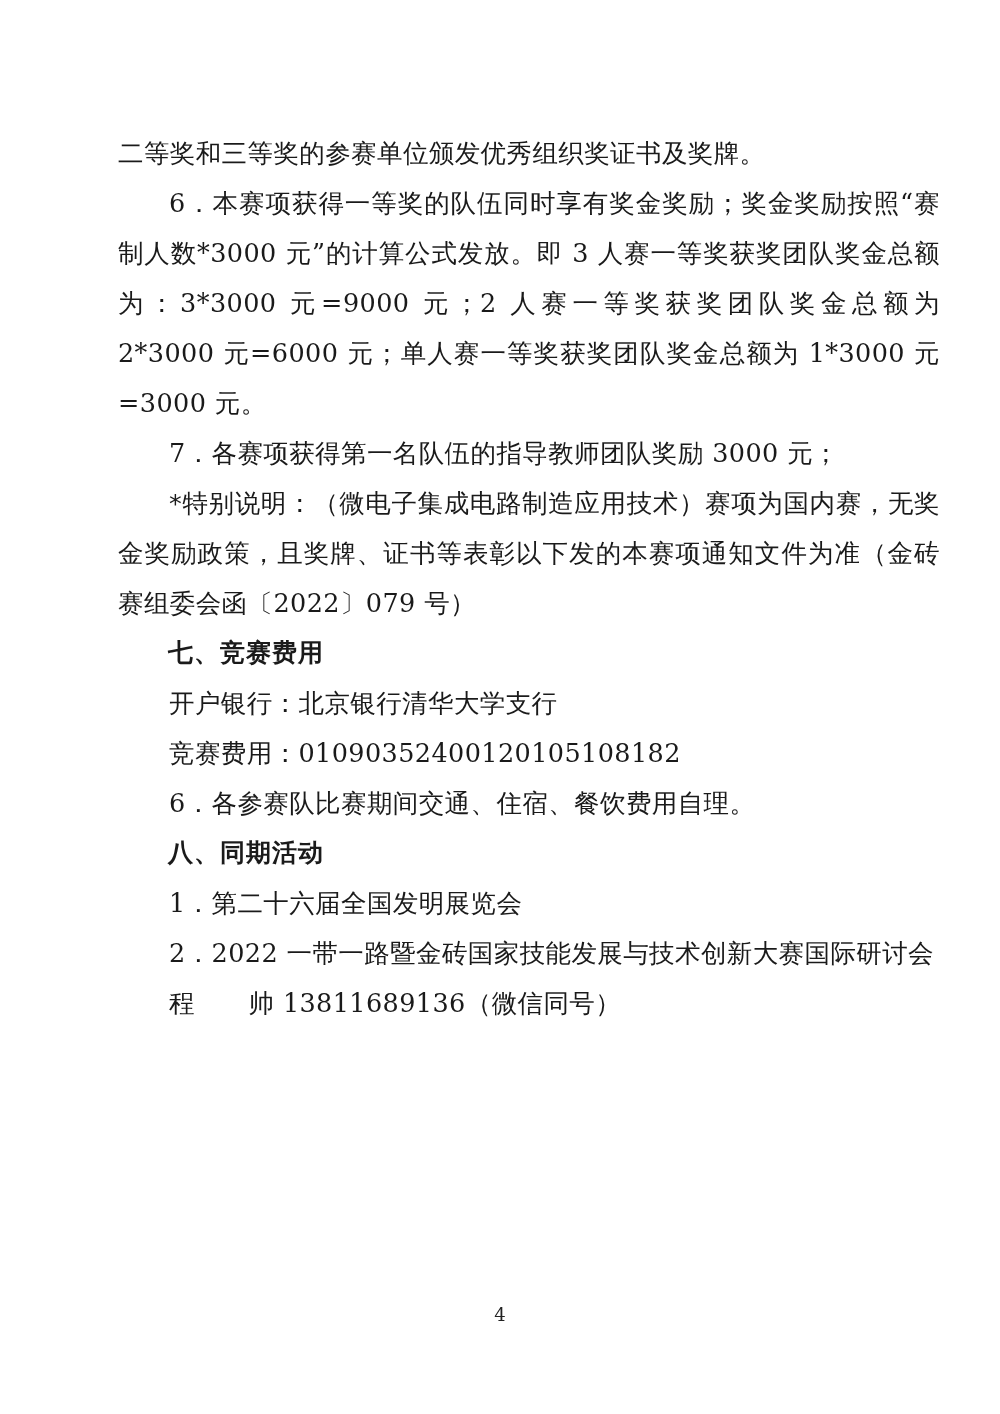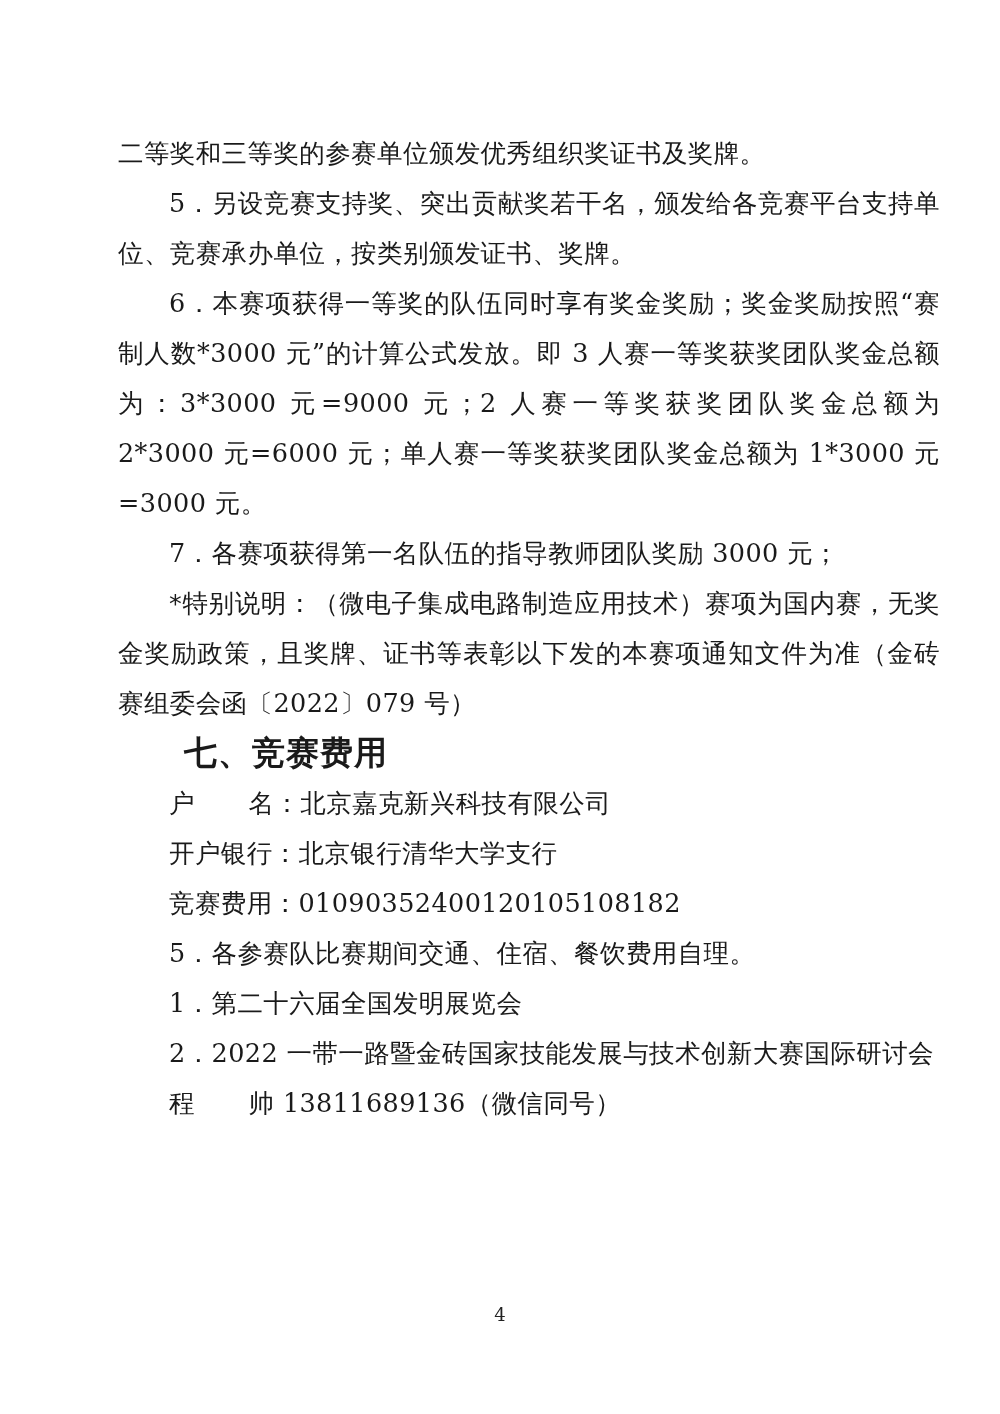--- a/index.html
+++ b/index.html
@@ -36,21 +36,21 @@
   .para {
     text-indent: 2em;
   }
   .para-cont {
     text-indent: 0;
   }
   .heading {
     text-indent: 2em;
     font-weight: bold;
     font-family: "DejaVu Sans", "Liberation Sans", sans-serif;
-    font-size: 33px;
+    font-size: 25px;
     letter-spacing: 1px;
   }
   .bold-inline {
     font-weight: normal;
     font-family: "DejaVu Sans", "Liberation Sans", sans-serif;
   }
   .acct-line {
     text-indent: 2em;
   }
   .acct-gap {
@@ -69,39 +69,38 @@
   }
 </style>
 </head>
 <body>
 
 <div class="page">
   <div class="doc-body">
 
     <p class="para-cont">二等奖和三等奖的参赛单位颁发优秀组织奖证书及奖牌。</p>
 
-    <p class="para">5．另设竞赛支持奖、突出贡献奖若干名，颁发给各竞赛平台支持单位、竞赛承办单位，按类别颁发证书、奖牌。</p>
 
     <p class="para">6．本赛项获得一等奖的队伍同时享有奖金奖励；奖金奖励按照“赛制人数*3000 元”的计算公式发放。即 3 人赛一等奖获奖团队奖金总额为：3*3000 元=9000 元；2 人赛一等奖获奖团队奖金总额为 2*3000 元=6000 元；单人赛一等奖获奖团队奖金总额为 1*3000 元=3000 元。</p>
 
     <p class="para">7．各赛项获得第一名队伍的指导教师团队奖励 3000 元；</p>
 
     <p class="para"><span class="bold-inline">*特别说明：</span><span>（微电子集成电路制造应用技术）赛项为国内赛，无奖金奖励政策，且奖牌、证书等表彰以下发的本赛项通知文件为准（金砖赛组委会函〔2022〕079 号）</span></p>
 
     <p class="heading">七、竞赛费用</p>
 
 
-    <p class="acct-line"><span>户</span><span class="acct-gap"></span><span>名：</span><span>北京嘉克新兴科技有限公司</span></p>
 
     <p class="acct-line">开户银行：北京银行清华大学支行</p>
 
     <p class="acct-line">竞赛费用：01090352400120105108182</p>
 
-    <p class="acct-line">5．各参赛队比赛期间交通、住宿、餐饮费用自理。</p>
+    <p class="acct-line">6．各参赛队比赛期间交通、住宿、餐饮费用自理。</p>
 
+    <p class="heading">八、同期活动</p>
 
     <p class="acct-line">1．第二十六届全国发明展览会</p>
 
     <p class="para">2．2022 一带一路暨金砖国家技能发展与技术创新大赛国际研讨会</p>
 
 
     <p class="acct-line"><span>程</span><span class="acct-gap"></span><span>帅</span>&nbsp;<span>13811689136（微信同号）</span></p>
 
   </div>
 

